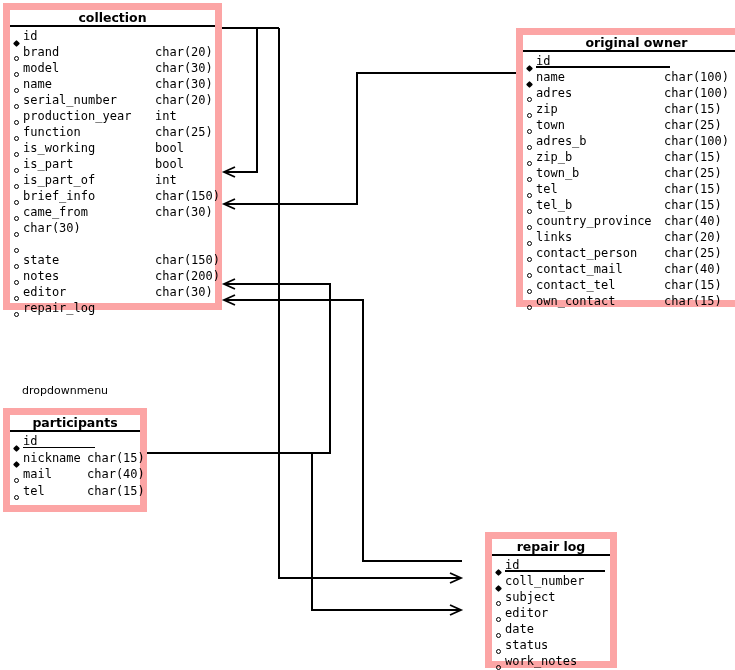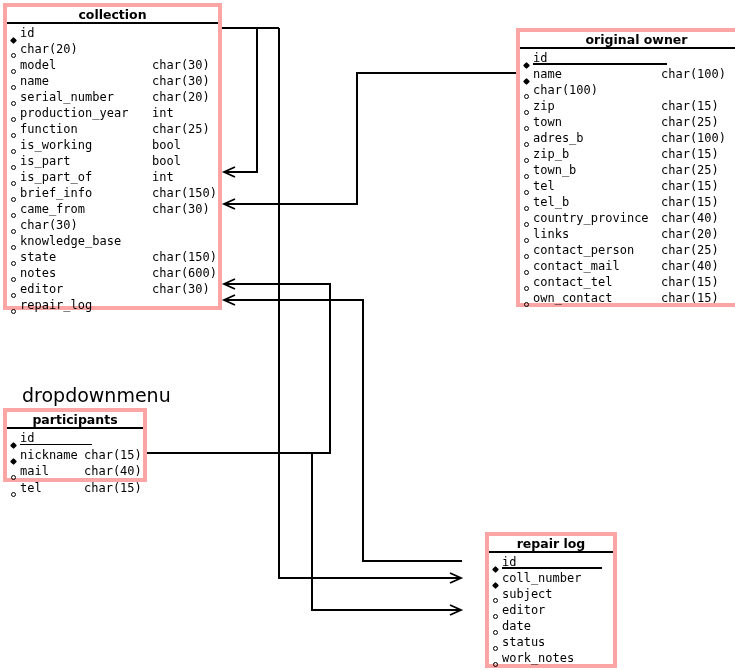--- a/index.html
+++ b/index.html
@@ -3,21 +3,21 @@
 <meta charset="utf-8">
 <style>
   html,body{margin:0;padding:0;background:#fff;}
   .canvas{
     position:relative;width:735px;height:670px;background:#ffffff;overflow:hidden;
     font-family:"DejaVu Sans Mono","Liberation Mono",monospace;color:#000;
   }
   #wires{position:absolute;left:0;top:0;z-index:1;}
   .wire{fill:none;stroke:#000;stroke-width:2;}
   .table{
-    position:absolute;z-index:2;background:#fff;border:4px solid #fca5a5;box-sizing:border-box;
+    position:absolute;z-index:2;background:#fff;border:7px solid #fca5a5;box-sizing:border-box;
   }
   .thead{
     height:15px;line-height:15px;border-bottom:2px solid #000;text-align:center;
     font-family:"DejaVu Sans","Liberation Sans",sans-serif;font-weight:bold;font-size:12.5px;
   }
   .tbody{padding-top:1px;}
   .row{display:flex;height:16px;line-height:16px;font-size:12px;padding-left:3px;position:relative;align-items:center;}
   .t2 .row{height:16.5px;line-height:16.5px;}
   .marker{position:relative;width:10px;flex:none;}
   .marker::before{content:"";position:absolute;box-sizing:border-box;}
@@ -27,25 +27,25 @@
   .t0 .fname{width:132px;}
   .t1 .fname{width:128px;}
   .t2 .fname{width:64px;}
   .ftype{white-space:pre;}
   .underline::after{content:"";position:absolute;left:0;bottom:1.5px;height:1.5px;background:#000;}
   .t1 .underline::after{width:134px;}
   .t2 .underline::after{width:72px;}
   .t3 .underline::after{width:100px;}
   .t0{left:3px;top:3px;width:219px;height:307px;}
   .t1{left:516px;top:28px;width:241px;height:279px;}
-  .t2{left:3px;top:408px;width:144px;height:74px;}
+  .t2{left:3px;top:408px;width:144px;height:104px;}
   .t3{left:462px;top:532px;width:132px;height:136px;margin-left:23px;}
   .floating-label{
     position:absolute;left:22px;top:384px;z-index:2;
-    font-family:"DejaVu Sans","Liberation Sans",sans-serif;font-size:19px;
+    font-family:"DejaVu Sans","Liberation Sans",sans-serif;font-size:11px;
   }
 </style>
 </head>
 <body>
 
 <div class="canvas">
 
   <svg id="wires" width="735" height="670">
     <defs>
       <marker id="arrow" markerUnits="userSpaceOnUse" markerWidth="15" markerHeight="14" refX="12" refY="6" orient="auto">
@@ -65,20 +65,21 @@
 
   <div class="table t0">
     <div class="thead">collection</div>
     <div class="tbody">
         <div class="row">
           <span class="marker req"></span>
           <span class="fname">id</span>
         </div>
         <div class="row">
           <span class="marker opt"></span>
+          <span class="fname">brand</span>
           <span class="ftype">char(20)</span>
         </div>
         <div class="row">
           <span class="marker opt"></span>
           <span class="fname">model</span>
           <span class="ftype">char(30)</span>
         </div>
         <div class="row">
           <span class="marker opt"></span>
           <span class="fname">name</span>
@@ -123,31 +124,30 @@
           <span class="marker opt"></span>
           <span class="fname">came_from</span>
           <span class="ftype">char(30)</span>
         </div>
         <div class="row">
           <span class="marker opt"></span>
           <span class="ftype">char(30)</span>
         </div>
         <div class="row">
           <span class="marker opt"></span>
-          <span class="fname">knowledge_base</span>
         </div>
         <div class="row">
           <span class="marker opt"></span>
           <span class="fname">state</span>
           <span class="ftype">char(150)</span>
         </div>
         <div class="row">
           <span class="marker opt"></span>
           <span class="fname">notes</span>
-          <span class="ftype">char(600)</span>
+          <span class="ftype">char(200)</span>
         </div>
         <div class="row">
           <span class="marker opt"></span>
           <span class="fname">editor</span>
           <span class="ftype">char(30)</span>
         </div>
         <div class="row">
           <span class="marker opt"></span>
           <span class="fname">repair_log</span>
         </div>
@@ -161,20 +161,21 @@
           <span class="marker req"></span>
           <span class="fname underline">id</span>
         </div>
         <div class="row">
           <span class="marker req"></span>
           <span class="fname">name</span>
           <span class="ftype">char(100)</span>
         </div>
         <div class="row">
           <span class="marker opt"></span>
+          <span class="fname">adres</span>
           <span class="ftype">char(100)</span>
         </div>
         <div class="row">
           <span class="marker opt"></span>
           <span class="fname">zip</span>
           <span class="ftype">char(15)</span>
         </div>
         <div class="row">
           <span class="marker opt"></span>
           <span class="fname">town</span>

